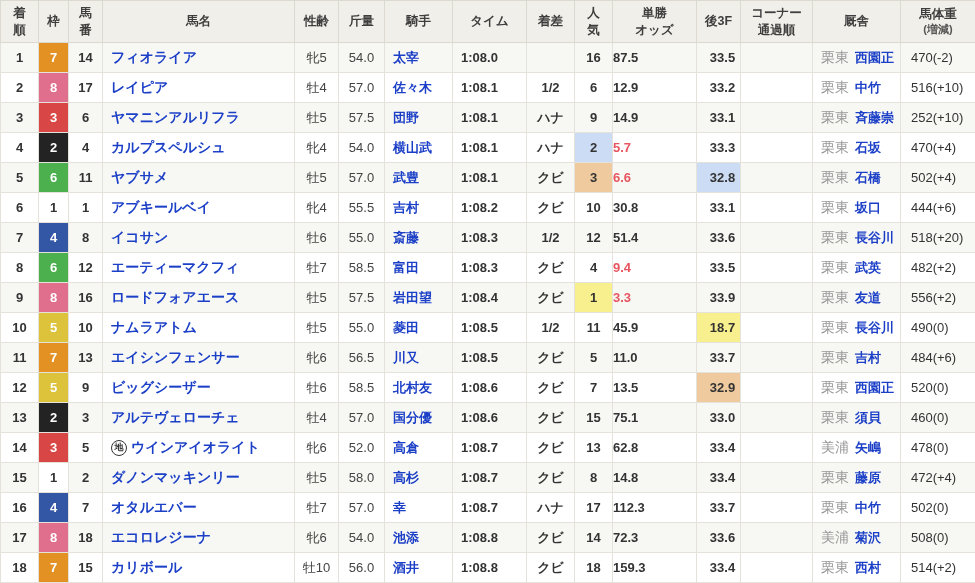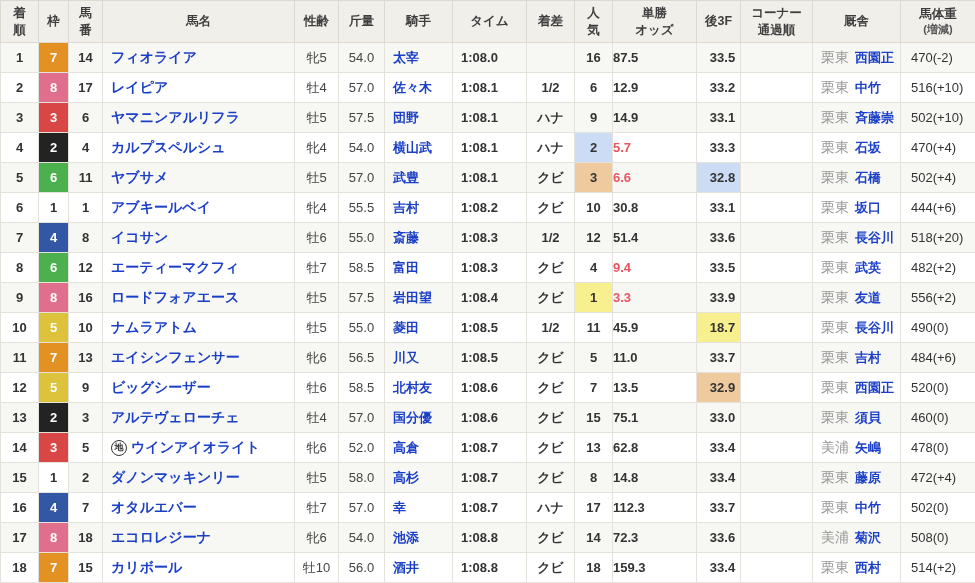--- a/index.html
+++ b/index.html
@@ -138,21 +138,21 @@
           <td class="sexage">牡5</td>
           <td class="kin">57.5</td>
           <td class="jockey"><a href="#">団野</a></td>
           <td class="time">1:08.1</td>
           <td class="margin">ハナ</td>
           <td class="pop">9</td>
           <td class="odds">14.9</td>
           <td class="f3">33.1</td>
           <td class="corner"></td>
           <td class="stable"><span class="center">栗東</span><a href="#">斉藤崇</a></td>
-          <td class="hweight">502(+10)</td>
+          <td class="hweight">252(+10)</td>
         </tr>
         <tr>
           <td class="rank">4</td>
           <td class="waku w2">2</td>
           <td class="num">4</td>
           <td class="name"><a href="#">カルプスペルシュ</a></td>
           <td class="sexage">牝4</td>
           <td class="kin">54.0</td>
           <td class="jockey"><a href="#">横山武</a></td>
           <td class="time">1:08.1</td>

